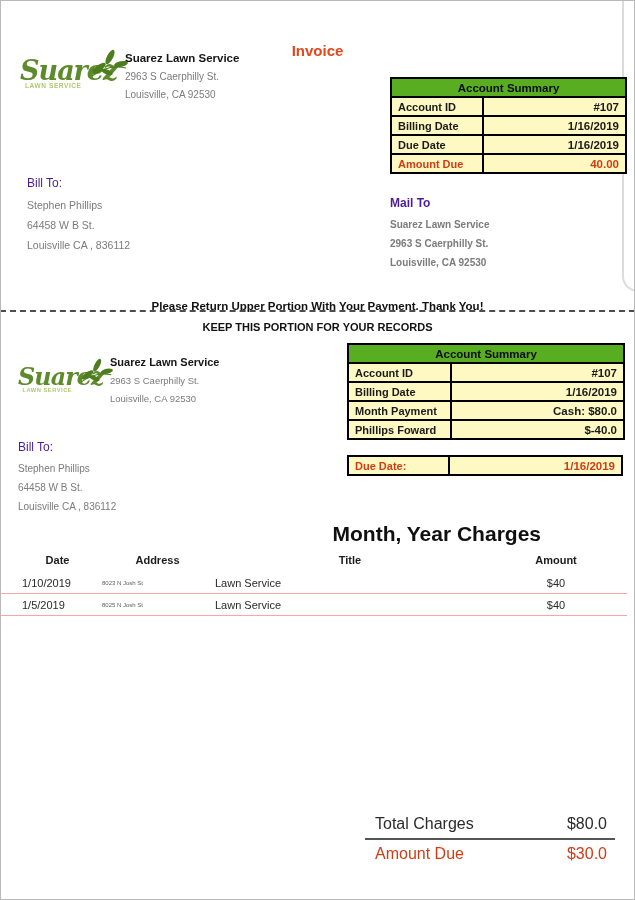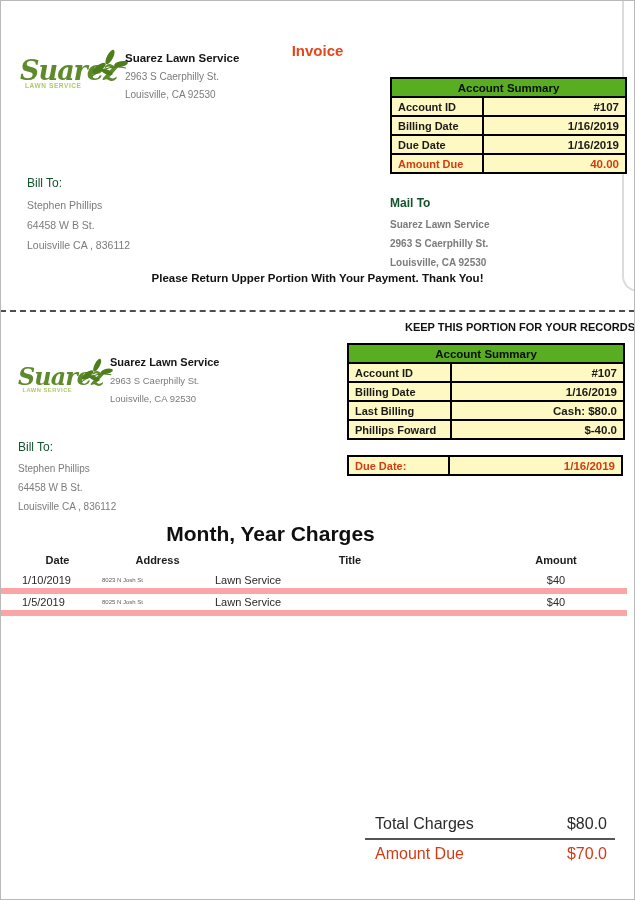--- a/index.html
+++ b/index.html
@@ -42,40 +42,40 @@
   table.summary th, table.summary td {
     border:2px solid #000; font-weight:bold; font-size:11px;
     padding:0 6px; height:19px; overflow:hidden; white-space:nowrap;
   }
   table.summary th.green { background:var(--green); text-align:center; font-size:11.5px; color:#0c0c0c; }
   table.summary td.lbl { text-align:left; }
   table.summary td.val { text-align:right; font-size:11.5px; }
   .red-text { color:var(--red); }
 
   
-  .addr-head { font-size:12px; color:#14532d; margin-bottom:9px; }
+  .addr-head { font-size:12px; color:#4c1d95; margin-bottom:9px; }
   .addr-line { font-size:10.5px; color:#7b7b7b; margin-bottom:8px; }
 
   .notice-bold { left:0; width:635px; text-align:center; font-weight:bold; font-size:11.5px; color:#111; }
   .dashed { left:0; width:635px; border-top:2px dashed #4d4d4d; }
-  .keep-notice { left:0; width:635px; text-align:right; font-weight:bold; font-size:11px; color:#111; }
-
-  .charges-title { left:0; top:522px; width:541px; text-align:center; font-weight:bold; font-size:21px; color:#0f0f0f; }
+  .keep-notice { left:0; width:635px; text-align:center; font-weight:bold; font-size:11px; color:#111; }
+
+  .charges-title { left:0; top:522px; width:541px; text-align:right; font-weight:bold; font-size:21px; color:#0f0f0f; }
 
   .ch-header {
     left:0; top:554px; width:627px; display:grid;
     grid-template-columns:115px 85px 300px 112px;
     font-weight:bold; font-size:11px; color:#1c1c1c;
   }
   .ch-header > div { text-align:center; }
   .ch-row {
     left:0; width:627px; display:grid;
     grid-template-columns:100px 115px 285px 112px;
     align-items:center; height:22px;
-    border-bottom:6px solid #fca5a5; font-size:11px; color:#2a2a2a;
+    border-bottom:1px solid #fca5a5; font-size:11px; color:#2a2a2a;
   }
   .ch-date { padding-left:22px; }
   .ch-addr { font-size:6px; color:#5c5c5c; padding-left:2px; }
   .ch-amt { text-align:center; }
 
   .totals { left:365px; top:813px; width:250px; font-size:16px; }
   .totals-row { display:flex; justify-content:space-between; padding:2px 8px 5px 10px; color:#2b2b2b; }
   .totals-sep { border-top:2px solid #555; }
   .totals-row.red { color:var(--red); padding-top:5px; }
 
@@ -149,21 +149,21 @@
   <div class="addr-line">Louisville CA , 836112</div>
 </div>
 
 <div class="abs" style="left:390px; top:196px;font-weight:bold;">
   <div class="addr-head">Mail To</div>
   <div class="addr-line" style="font-size:10px;">Suarez Lawn Service</div>
   <div class="addr-line" style="font-size:10px;">2963 S Caerphilly St.</div>
   <div class="addr-line" style="font-size:10px;">Louisville, CA 92530</div>
 </div>
 
-<div class="abs notice-bold" style="top:272px;">Please Return Upper Portion With Your Payment. Thank You!</div>
+<div class="abs notice-bold" style="top:300px;">Please Return Upper Portion With Your Payment. Thank You!</div>
 <div class="abs dashed" style="top:310px;"></div>
 <div class="abs keep-notice" style="top:321px;">KEEP THIS PORTION FOR YOUR RECORDS</div>
 
 <div class="abs scaled88" style="left:18px; top:366px;">
   <div class="logo">
     <svg class="logo-leaves" width="42" height="30" viewBox="0 0 42 30">
       <g fill="#4e7d1e">
         <ellipse cx="11" cy="20" rx="8" ry="3" transform="rotate(-35 11 20)"></ellipse>
         <ellipse cx="22" cy="9" rx="8" ry="3" transform="rotate(-62 22 9)"></ellipse>
         <ellipse cx="33" cy="16" rx="7" ry="2.8" transform="rotate(-12 33 16)"></ellipse>
@@ -193,21 +193,21 @@
       </tr>
   <tr>
     <td class="lbl">Account ID</td>
     <td class="val">#107</td>
   </tr>
   <tr>
     <td class="lbl">Billing Date</td>
     <td class="val">1/16/2019</td>
   </tr>
   <tr>
-    <td class="lbl">Last Billing</td>
+    <td class="lbl">Month Payment</td>
     <td class="val">Cash: $80.0</td>
   </tr>
   <tr>
     <td class="lbl">Phillips Foward</td>
     <td class="val">$-40.0</td>
   </tr>
 </tbody>
   </table>
 
 <table class="abs summary" style="left:347px; top:455px; width:276px;">
@@ -254,15 +254,15 @@
 </div>
 
 <div class="abs totals">
   <div class="totals-row">
     <span>Total Charges</span>
     <span>$80.0</span>
   </div>
   <div class="totals-sep"></div>
   <div class="totals-row red">
     <span>Amount Due</span>
-    <span>$70.0</span>
+    <span>$30.0</span>
   </div>
 </div>
 
 </body></html>

